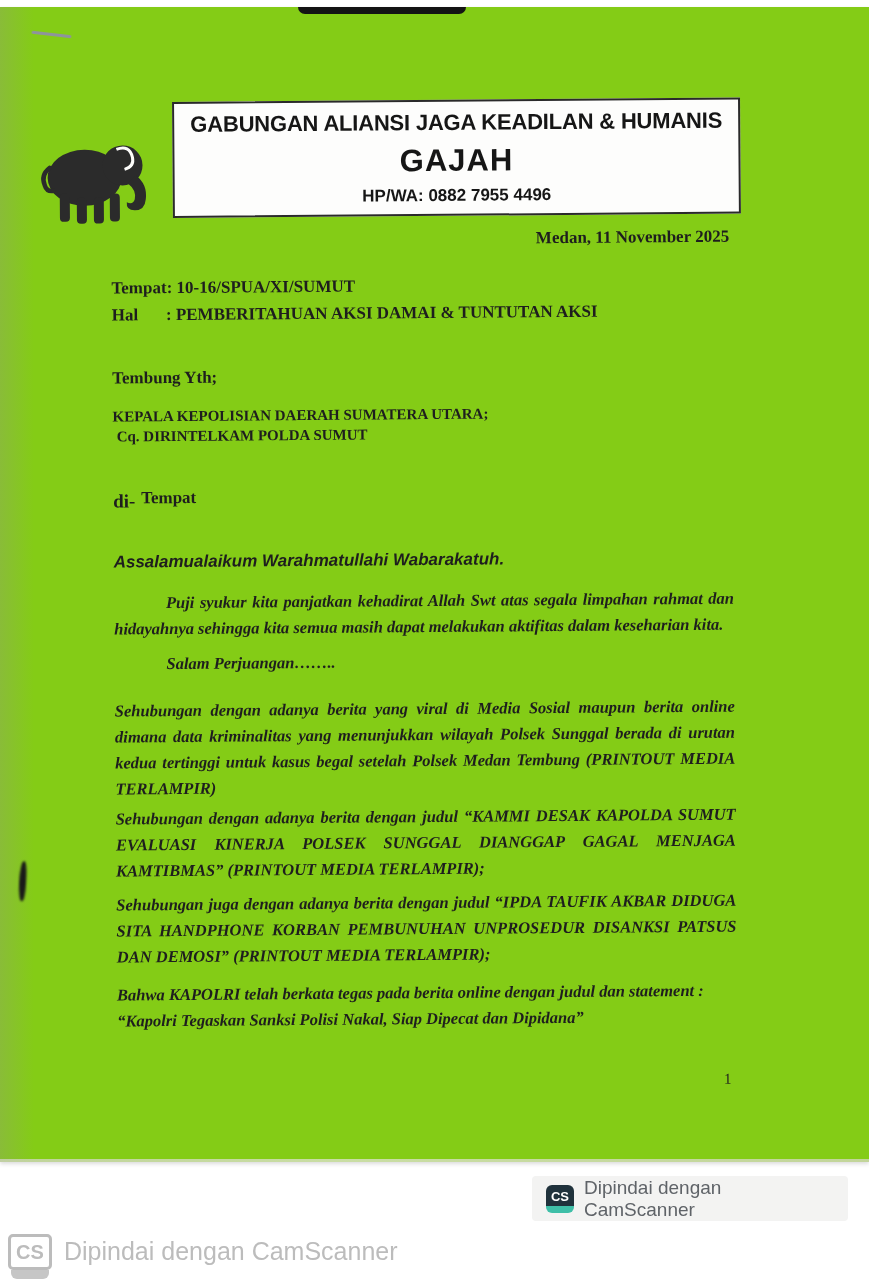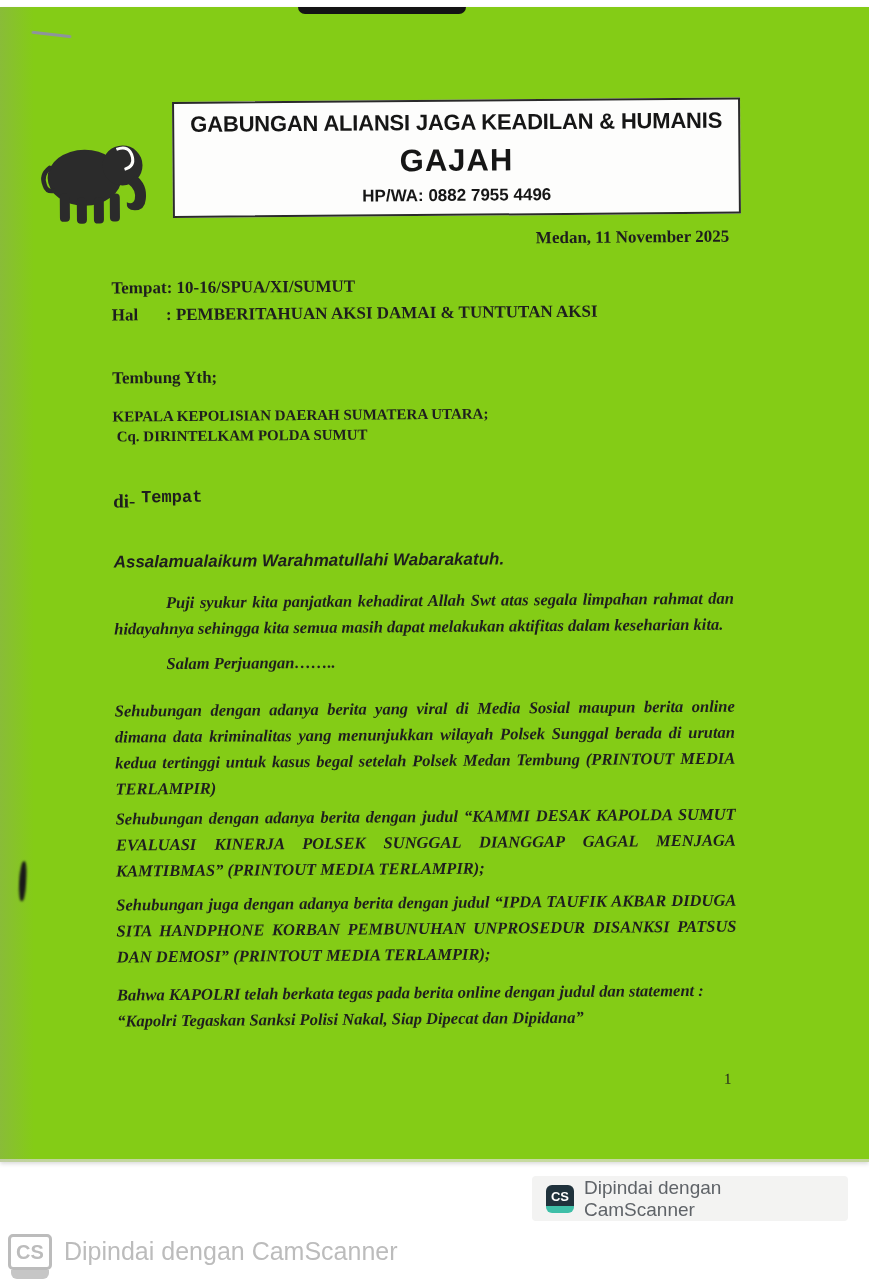--- a/index.html
+++ b/index.html
@@ -48,21 +48,21 @@
     font-size:17px;font-weight:bold;}
   .meta-line{position:absolute;left:114px;font-size:17px;font-weight:bold;white-space:nowrap;}
   .meta-nomor{top:269px;}
   .meta-hal{top:296px;}
   .meta-label{display:inline-block;min-width:50px;}
   .recipient{position:absolute;left:114px;font-weight:bold;}
   .kepada{top:359px;font-size:17px;}
   .kepala1{top:399px;font-size:15px;}
   .kepala2{top:419px;font-size:15px;padding-left:4px;}
   .di{top:453px;font-size:19px;margin-top:28px;}
-  .tempat{top:479px;left:142px;font-size:17px;font-family:Liberation Mono, monospace;}
+  .tempat{top:479px;left:142px;font-size:17px;}
   
   .greeting{position:absolute;left:114px;top:543px;
     font-family:"Liberation Sans", sans-serif;font-weight:bold;font-style:italic;
     font-size:17px;}
   .para{position:absolute;left:114px;width:620px;
     font-size:16.5px;font-weight:bold;font-style:italic;line-height:26px;
     text-align:justify;}
   .p1{top:581px;text-indent:52px;}
   .salam{position:absolute;left:166px;top:645px;font-size:16.5px;font-weight:bold;font-style:italic;}
   .p2{top:689px;}

